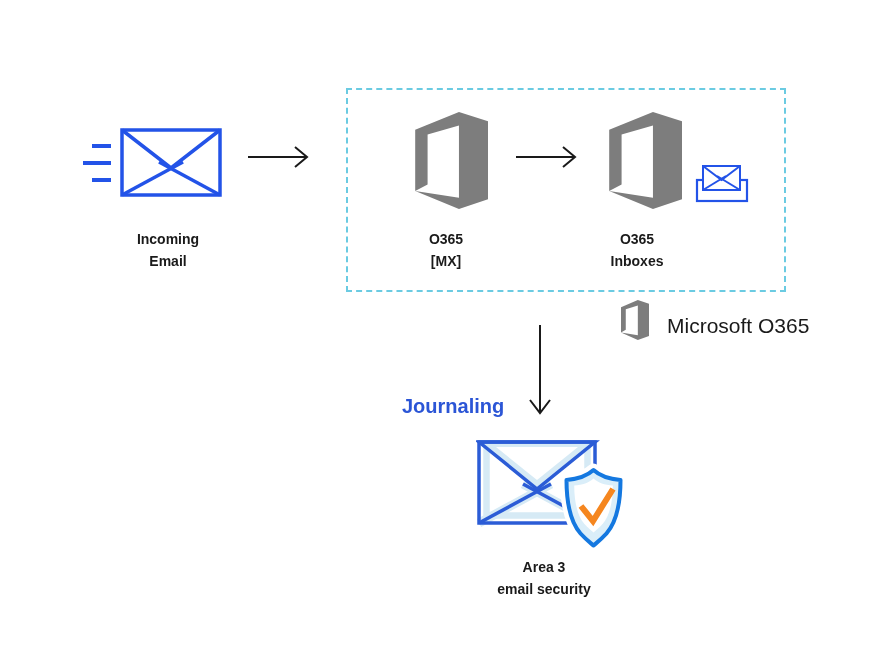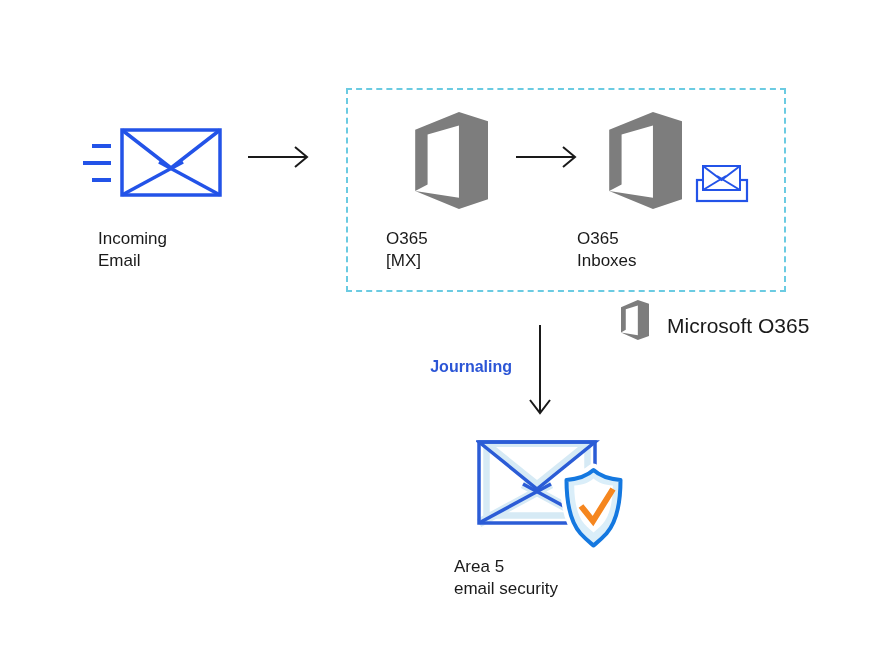--- a/index.html
+++ b/index.html
@@ -3,29 +3,29 @@
 <meta charset="utf-8">
 <title>Diagram</title>
 <style>
   html,body{margin:0;padding:0;background:#ffffff;}
   #canvas{
     position:relative;width:886px;height:653px;background:#ffffff;
     font-family:"Liberation Sans", sans-serif;overflow:hidden;
   }
   .abs{position:absolute;}
   .node-label{
-    position:absolute;color:var(--label-black);
-    font-size:17px;line-height:22px;white-space:pre-line;
+    position:absolute;text-align:center;color:var(--label-black);
+    font-size:14px;line-height:22px;white-space:pre-line;font-weight:bold;
   }
   .legend-label{
     position:absolute;color:var(--label-black);font-size:21px;line-height:20px;
   }
   .flow-label{
-    position:absolute;color:var(--journaling-blue);font-size:16px;line-height:20px;
-    font-weight:bold;text-align:right;
+    position:absolute;color:var(--journaling-blue);font-size:20px;line-height:20px;
+    font-weight:bold;margin-top:39px;
   }
   .dashed-box{
     position:absolute;left:346px;top:88px;width:436px;height:200px;
     border:2px dashed var(--dashed-border);
   }
   svg{display:block;}
   .stroke-accent{stroke:var(--accent-blue);fill:none;}
   .fill-white-stroke-accent{stroke:var(--accent-blue);fill:#ffffff;}
   .stroke-arrow{stroke:var(--arrow-black);fill:none;}
   .fill-gray{fill:var(--o365-gray);}
@@ -114,16 +114,16 @@
       <rect class="stroke-env" style="stroke-width:3.5" x="3" y="4" width="116" height="81"></rect>
     </g>
     <g transform="translate(86,30)">
       <path d="M31.5 2 C38 8 47 11 58.5 12 C58.5 33 54.5 54 44.5 65.5 C39.5 71 35 74.5 31.5 77.5 C28 74.5 23.5 71 18.5 65.5 C8.5 54 4.5 33 4.5 12 C16 11 25 8 31.5 2 Z" fill="#ffffff" stroke="#ffffff" stroke-width="13" stroke-linejoin="round"></path>
       <path d="M31.5 2 C38 8 47 11 58.5 12 C58.5 33 54.5 54 44.5 65.5 C39.5 71 35 74.5 31.5 77.5 C28 74.5 23.5 71 18.5 65.5 C8.5 54 4.5 33 4.5 12 C16 11 25 8 31.5 2 Z" style="fill:var(--shield-fill);stroke:var(--shield-blue)" stroke-width="4" stroke-linejoin="round"></path>
       <path d="M31.5 2 C38 8 47 11 58.5 12 C58.5 33 54.5 54 44.5 65.5 C39.5 71 35 74.5 31.5 77.5 C28 74.5 23.5 71 18.5 65.5 C8.5 54 4.5 33 4.5 12 C16 11 25 8 31.5 2 Z" transform="translate(9,9) scale(0.715)" fill="#ffffff"></path>
       <polyline points="19,38 31,53 51,21" fill="none" style="stroke:var(--check-orange)" stroke-width="6"></polyline>
     </g>
   </svg>
 
-  <div class="node-label" style="left:454px;top:556px;width:180px">Area 5
+  <div class="node-label" style="left:454px;top:556px;width:180px">Area 3
 email security</div>
 
 </div>
 
 </body></html>

